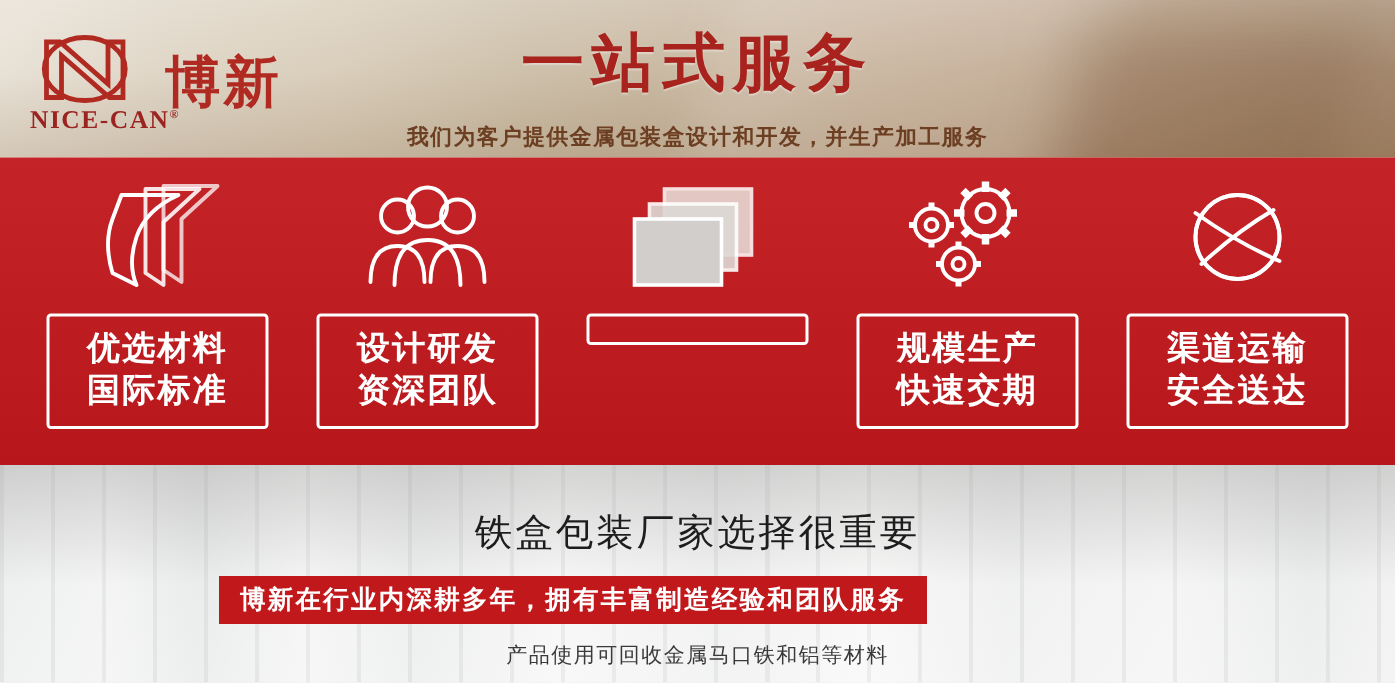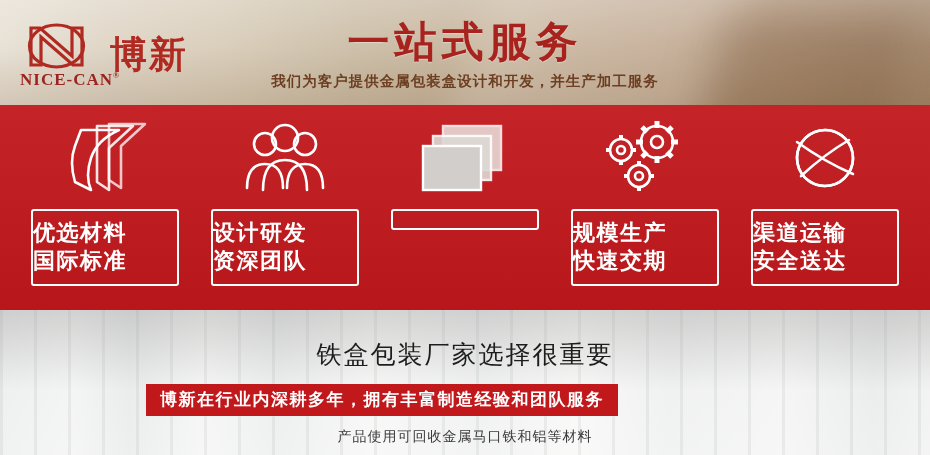--- a/index.html
+++ b/index.html
@@ -97,21 +97,21 @@
     font-size: 42px;
     font-weight: bold;
     color: #a8231d;
     letter-spacing: 5px;
     font-family: "DejaVu Sans", sans-serif;
     text-shadow: 0 1px 1px rgba(255,255,255,0.35);
   }
   .top-sub {
     position: absolute;
     left: 0;
-    top: 72px;
+    top: 82px;
     width: 930px;
     text-align: center;
     font-size: 14.5px;
     font-weight: bold;
     color: #6d3f22;
     letter-spacing: 1px;
     font-family: "DejaVu Sans", sans-serif;
   }
 
   
@@ -151,21 +151,21 @@
     display: flex;
     align-items: center;
     justify-content: center;
     margin-top: 4px;
   }
   .feature .label-box {
     width: 148px;
     border: 2px solid #ffffff;
     border-radius: 3px;
     padding: 8px 0 9px 0;
-    text-align: left;
+    text-align: center;
     color: #ffffff;
     font-family: "DejaVu Sans", sans-serif;
     font-weight: bold;
     font-size: 22px;
     line-height: 1.28;
     letter-spacing: 1.5px;
     box-sizing: border-box;
   }
   .feature .label-box .ln {
     display: block;

